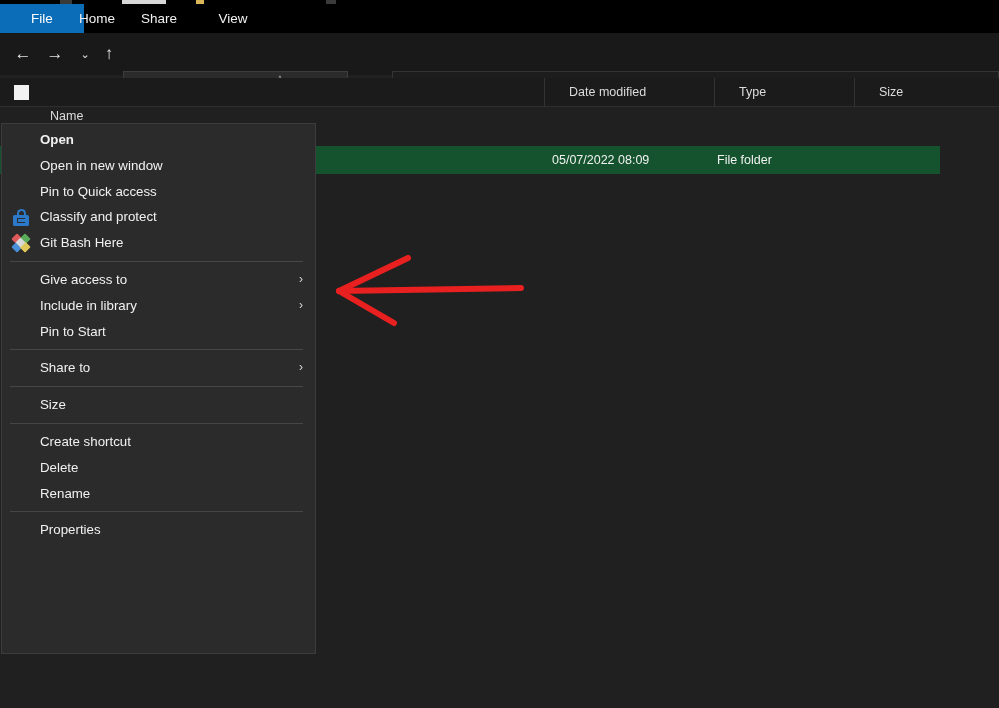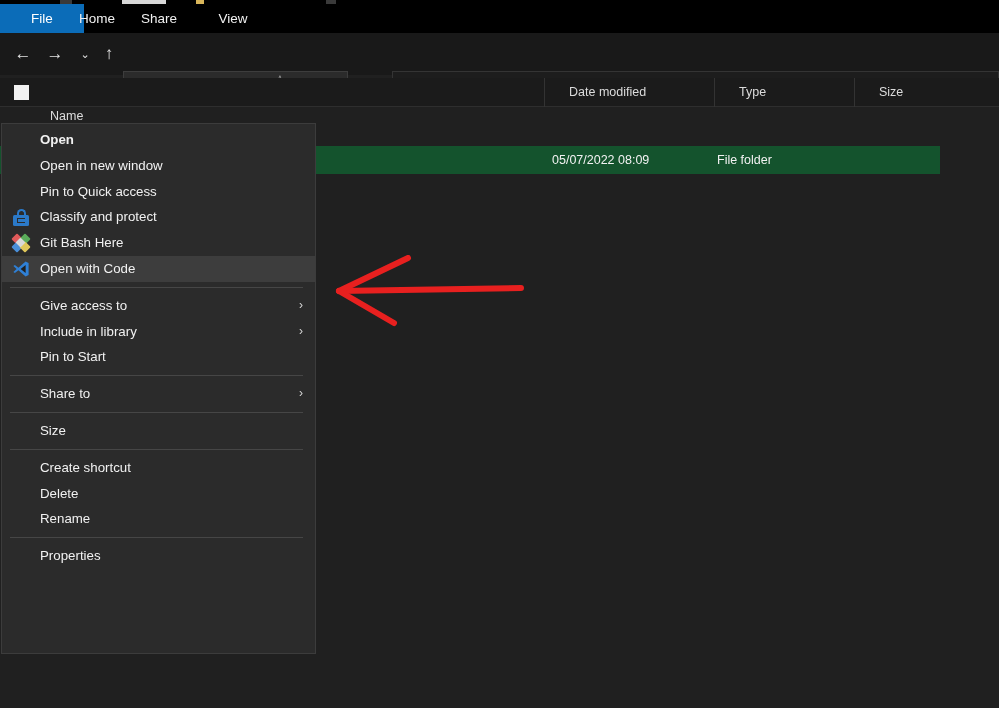--- a/index.html
+++ b/index.html
@@ -500,26 +500,20 @@
         <span class="body"></span>
         <span class="glyph"></span>
       </span><span>Classify and protect</span></div>
     <div class="menu-item"><span class="mi-icon icon-git">
         <span class="d d-tl"></span>
         <span class="d d-tr"></span>
         <span class="d d-bl"></span>
         <span class="d d-br"></span>
         <span class="d d-c"></span>
       </span><span>Git Bash Here</span></div>
-    <div class="menu-item highlighted"><span class="mi-icon icon-vscode">
-        <svg width="18" height="18" viewBox="0 0 18 18">
-          <path d="M13.6 1.6 L16.6 3.1 L16.6 14.9 L13.6 16.4 L6.4 10.2 L2.9 12.9 L1.4 12.0 L4.6 9.0 L1.4 6.0 L2.9 5.1 L6.4 7.8 Z" fill="#2f80d6"></path>
-          <path d="M13.6 5.0 L13.6 13.0 L8.6 9.0 Z" fill="#1f1f1f"></path>
-        </svg>
-      </span><span>Open with Code</span></div>
     <div class="menu-sep"></div>
     <div class="menu-item"><span>Give access to</span><span class="submenu-arrow">›</span></div>
     <div class="menu-item"><span>Include in library</span><span class="submenu-arrow">›</span></div>
     <div class="menu-item"><span>Pin to Start</span></div>
     <div class="menu-sep"></div>
     <div class="menu-item"><span>Share to</span><span class="submenu-arrow">›</span></div>
     <div class="menu-sep"></div>
     <div class="menu-item"><span>Size</span></div>
     <div class="menu-sep"></div>
     <div class="menu-item"><span>Create shortcut</span></div>

